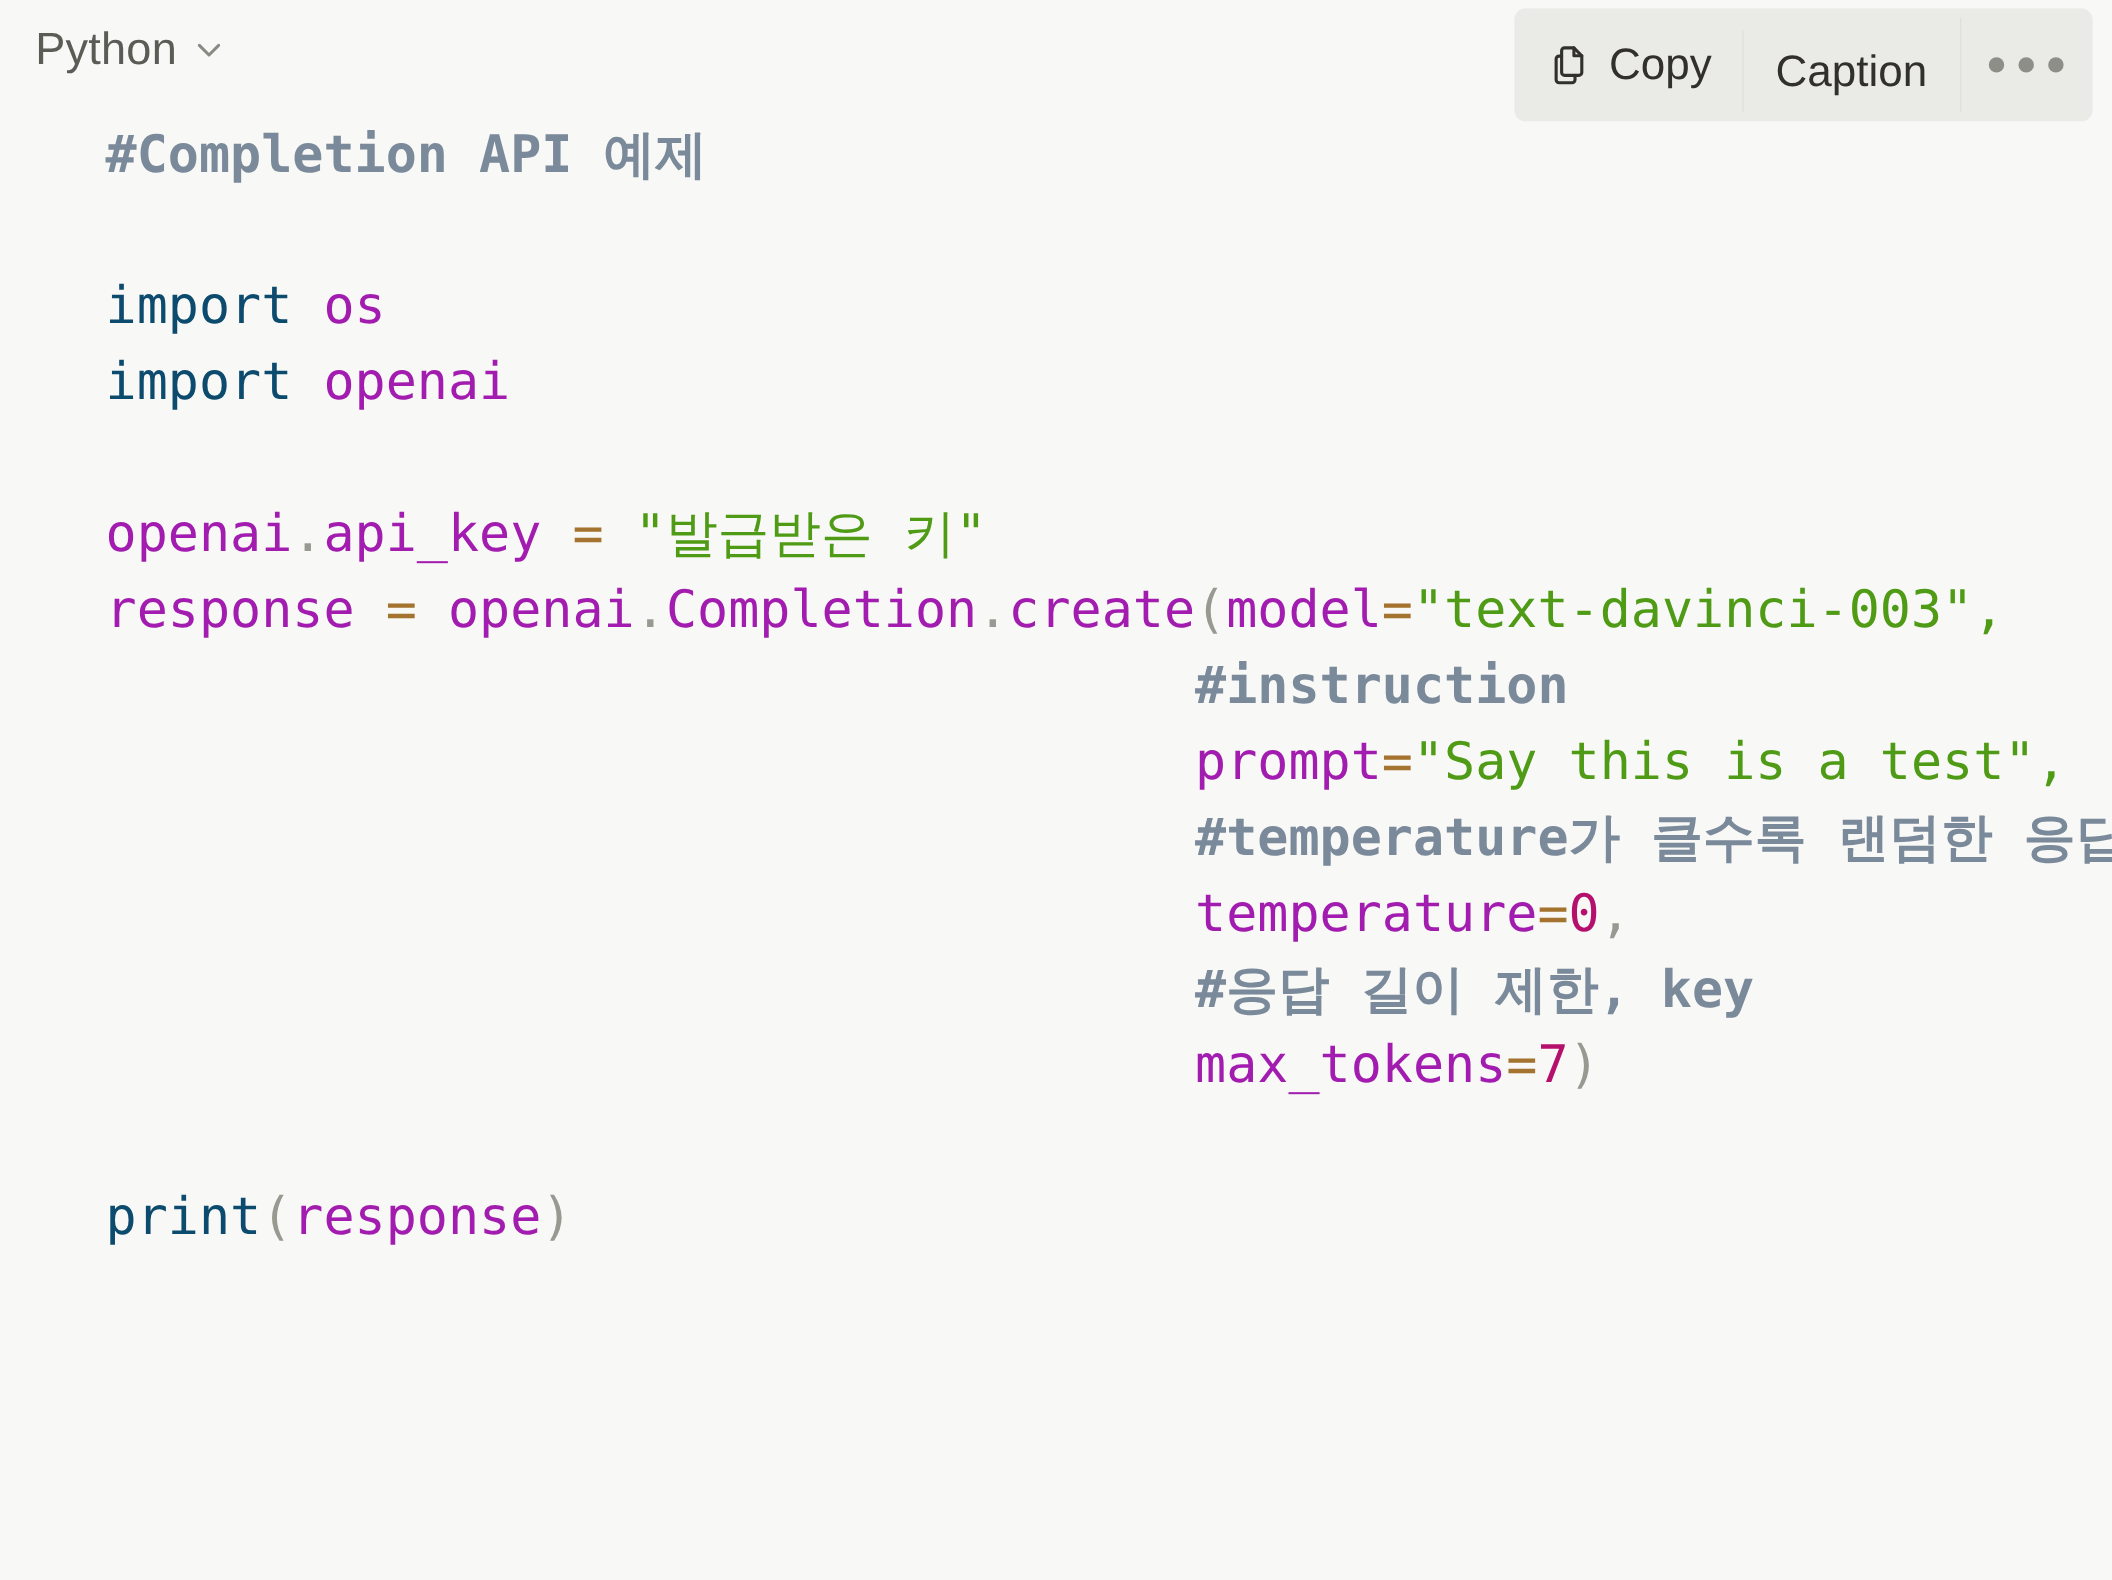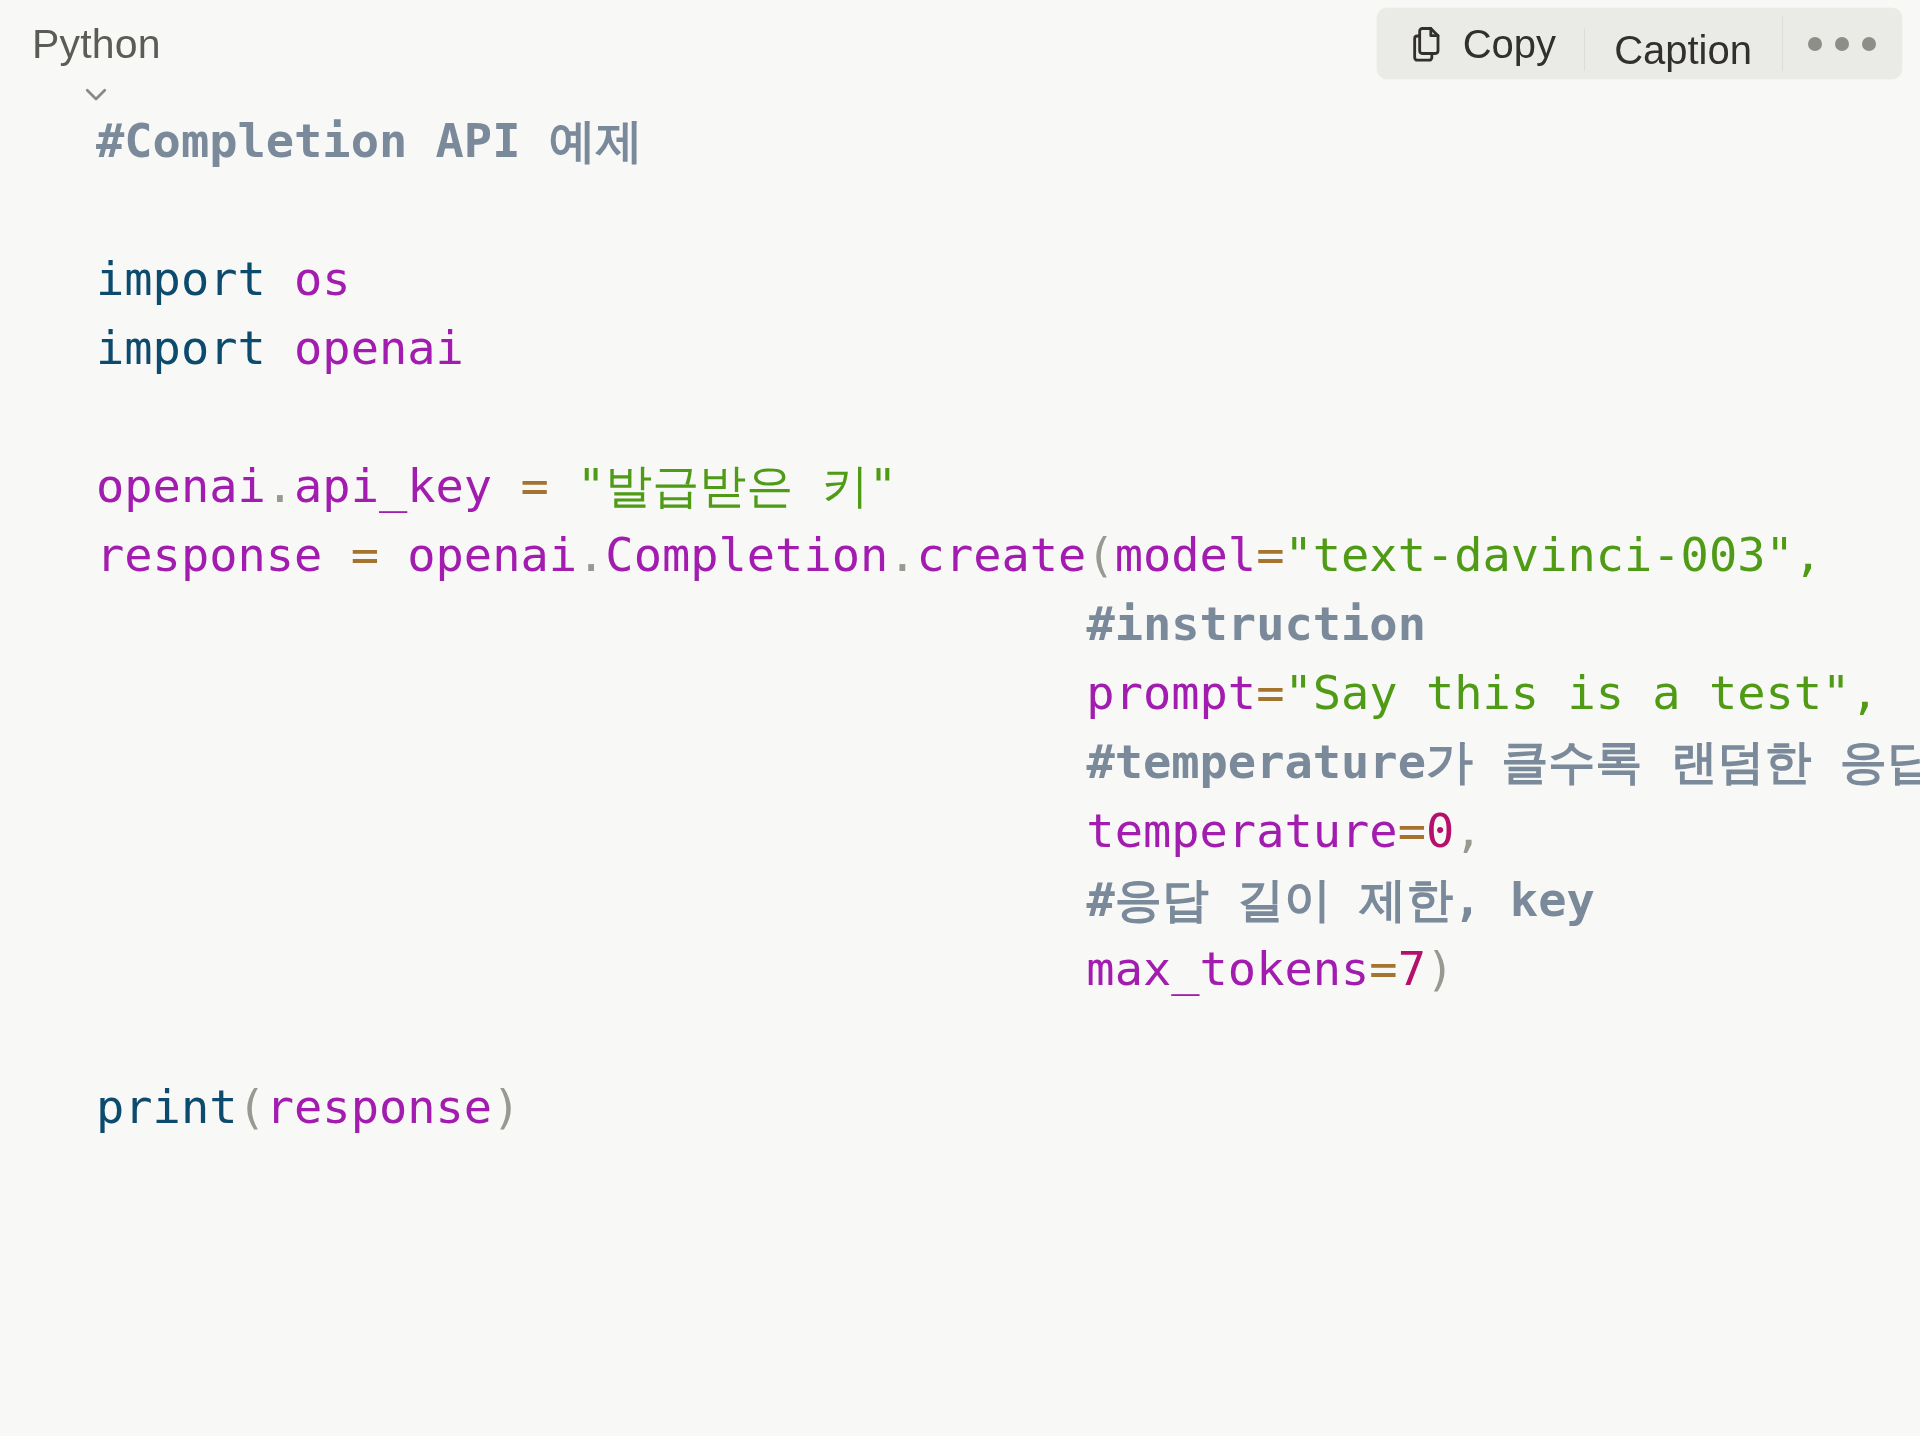--- a/index.html
+++ b/index.html
@@ -37,42 +37,41 @@
     position: absolute;
     left: 28px;
     top: 18px;
     display: flex;
     align-items: center;
     gap: 14px;
     padding: 6px 10px 6px 4px;
     border-radius: 6px;
     cursor: pointer;
     user-select: none;
-    flex-direction: column;
   }
   .lang-label {
     font-size: 41px;
     line-height: 1;
     color: #5c5c57;
     font-family: "Liberation Sans", sans-serif;
     letter-spacing: 0.2px;
   }
   .chevron-down {
     width: 30px;
     height: 30px;
     display: block;
     flex: none;
   }
 
   
   .toolbar {
     position: absolute;
     right: 18px;
     top: 8px;
-    height: 71px;
+    height: 102px;
     display: flex;
     align-items: stretch;
     background: #eaeae7;
     border-radius: 10px;
     overflow: hidden;
     box-shadow: 0 0 0 0.5px rgba(15,15,15,0.04);
   }
   .tb-btn {
     display: flex;
     align-items: center;

